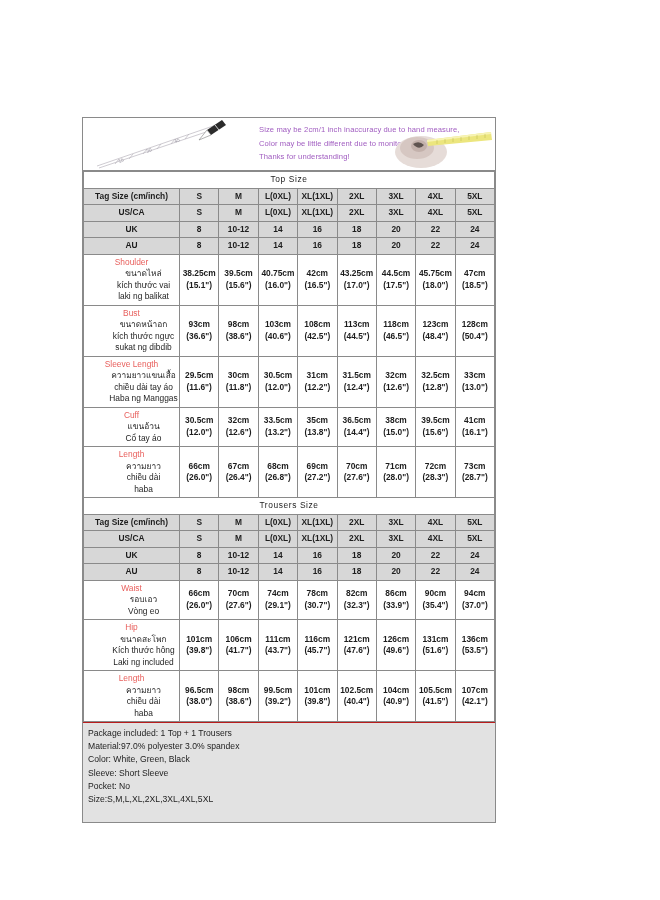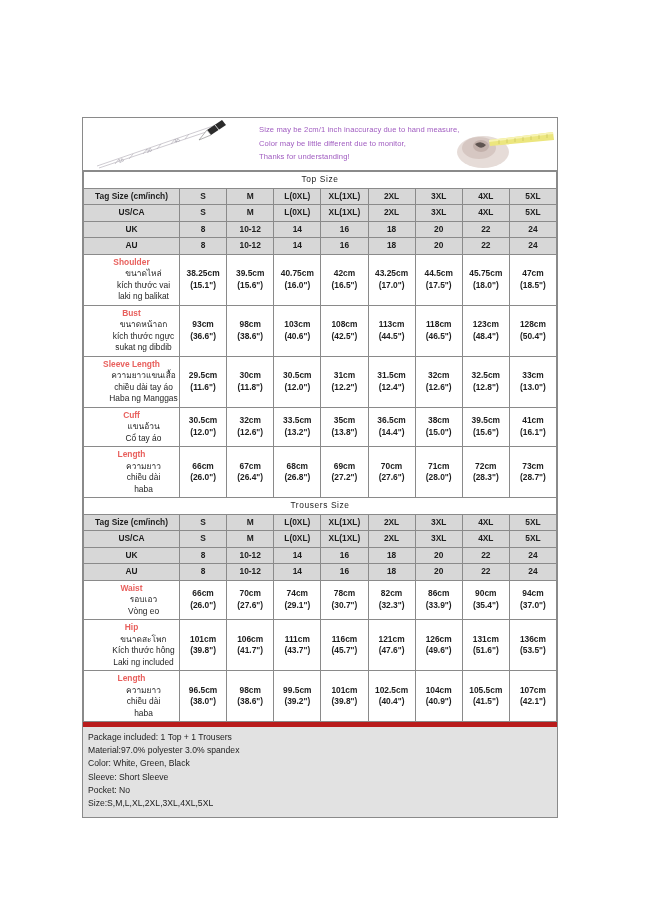--- a/index.html
+++ b/index.html
@@ -12,21 +12,21 @@
   }
   body {
     font-family: "Liberation Sans", "DejaVu Sans", sans-serif;
     -webkit-font-smoothing: antialiased;
   }
 
   #chart-wrap {
     position: absolute;
     left: 82px;
     top: 117px;
-    width: 476px;
+    width: 414px;
     border: 1px solid #8a8a8a;
     box-sizing: border-box;
     background: #e2e2e2;
   }
 
   
   .banner {
     position: relative;
     height: 52px;
     background: #ffffff;
@@ -92,42 +92,42 @@
   tr.grey td.row-label { background: #d7d7d7; }
 
   td.row-label {
     background: #d7d7d7;
     font-weight: normal;
     padding: 3px 2px;
     margin-left: 12px;
   }
   td.row-label .en {
     color: #e8605d;
-    font-weight: bold;
+    font-weight: normal;
     display: block;
   }
   td.row-label .loc {
     color: #1d1d1d;
     display: block;
     padding-left: 24px;
   }
   td.tag-label {
     color: #e8605d;
     font-weight: bold;
     background: #d7d7d7;
   }
   td.measure { background: #ffffff; font-weight: bold; }
   td.measure .cm { display: block; }
   td.measure .inch { display: block; }
 
   
   .footer {
     background: #e2e2e2;
-    border-top: 5px solid #b91c1c;
-    padding: 4px 4px 7px 5px;
+    border-top: 1px solid #b91c1c;
+    padding: 4px 4px 16px 5px;
     font-size: 8.6px;
     line-height: 13.2px;
     color: #1d1d1d;
   }
 </style>
 </head>
 <body>
 
 <div id="chart-wrap">
 

